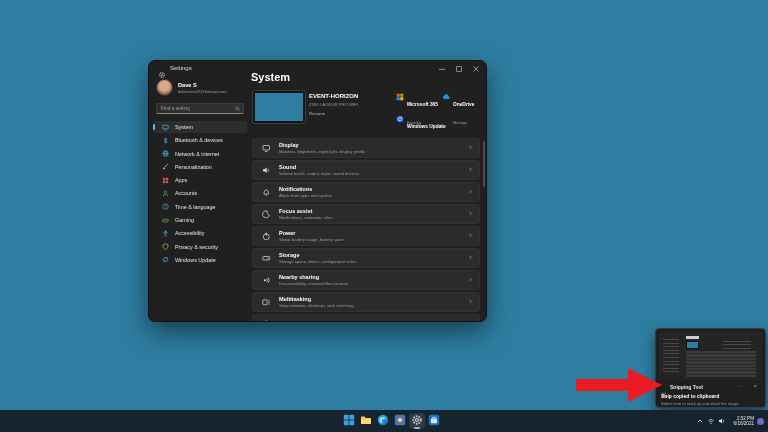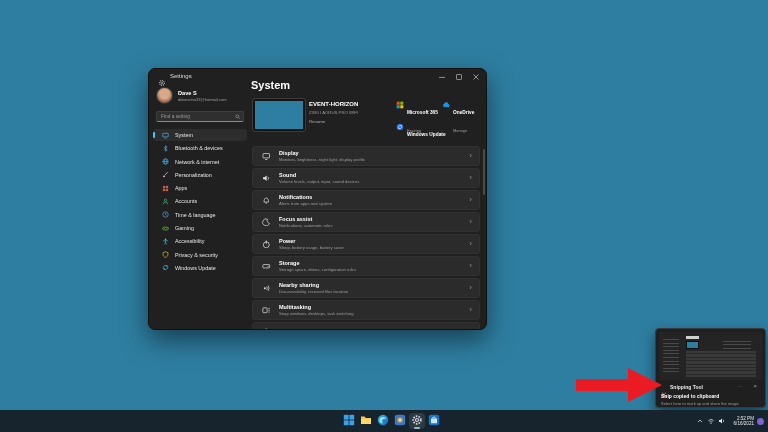--- a/index.html
+++ b/index.html
@@ -2,21 +2,21 @@
 <html><head>
 <meta charset="utf-8">
 <style>
   html,body{margin:0;padding:0;background:#000;}
   #screen{position:relative;width:768px;height:432px;overflow:hidden;
     background:#2e7ea1;font-family:"Liberation Sans",sans-serif;
     -webkit-user-select:none;user-select:none;}
   .nw{white-space:nowrap;}
 
   
-  #win{position:absolute;left:148px;top:68px;width:339px;height:262px;
+  #win{position:absolute;left:148px;top:60px;width:339px;height:262px;
     background:#202020;border-radius:7px;box-shadow:0 10px 26px rgba(0,0,0,.5);
     overflow:hidden;border:1px solid #111;box-sizing:border-box;}
   .titlebar{position:absolute;left:0;top:0;right:0;height:16px;}
   .tb-ic{position:absolute;left:9px;top:4px;width:8px;height:8px;}
   .tb-title{position:absolute;left:21px;top:4px;font-size:6px;color:#dcdcdc;}
   .wc{position:absolute;right:2px;top:0;display:flex;}
   .wc span{width:17px;height:15px;display:flex;align-items:center;justify-content:center;}
   .wc svg{width:6px;height:6px;}
 
   

